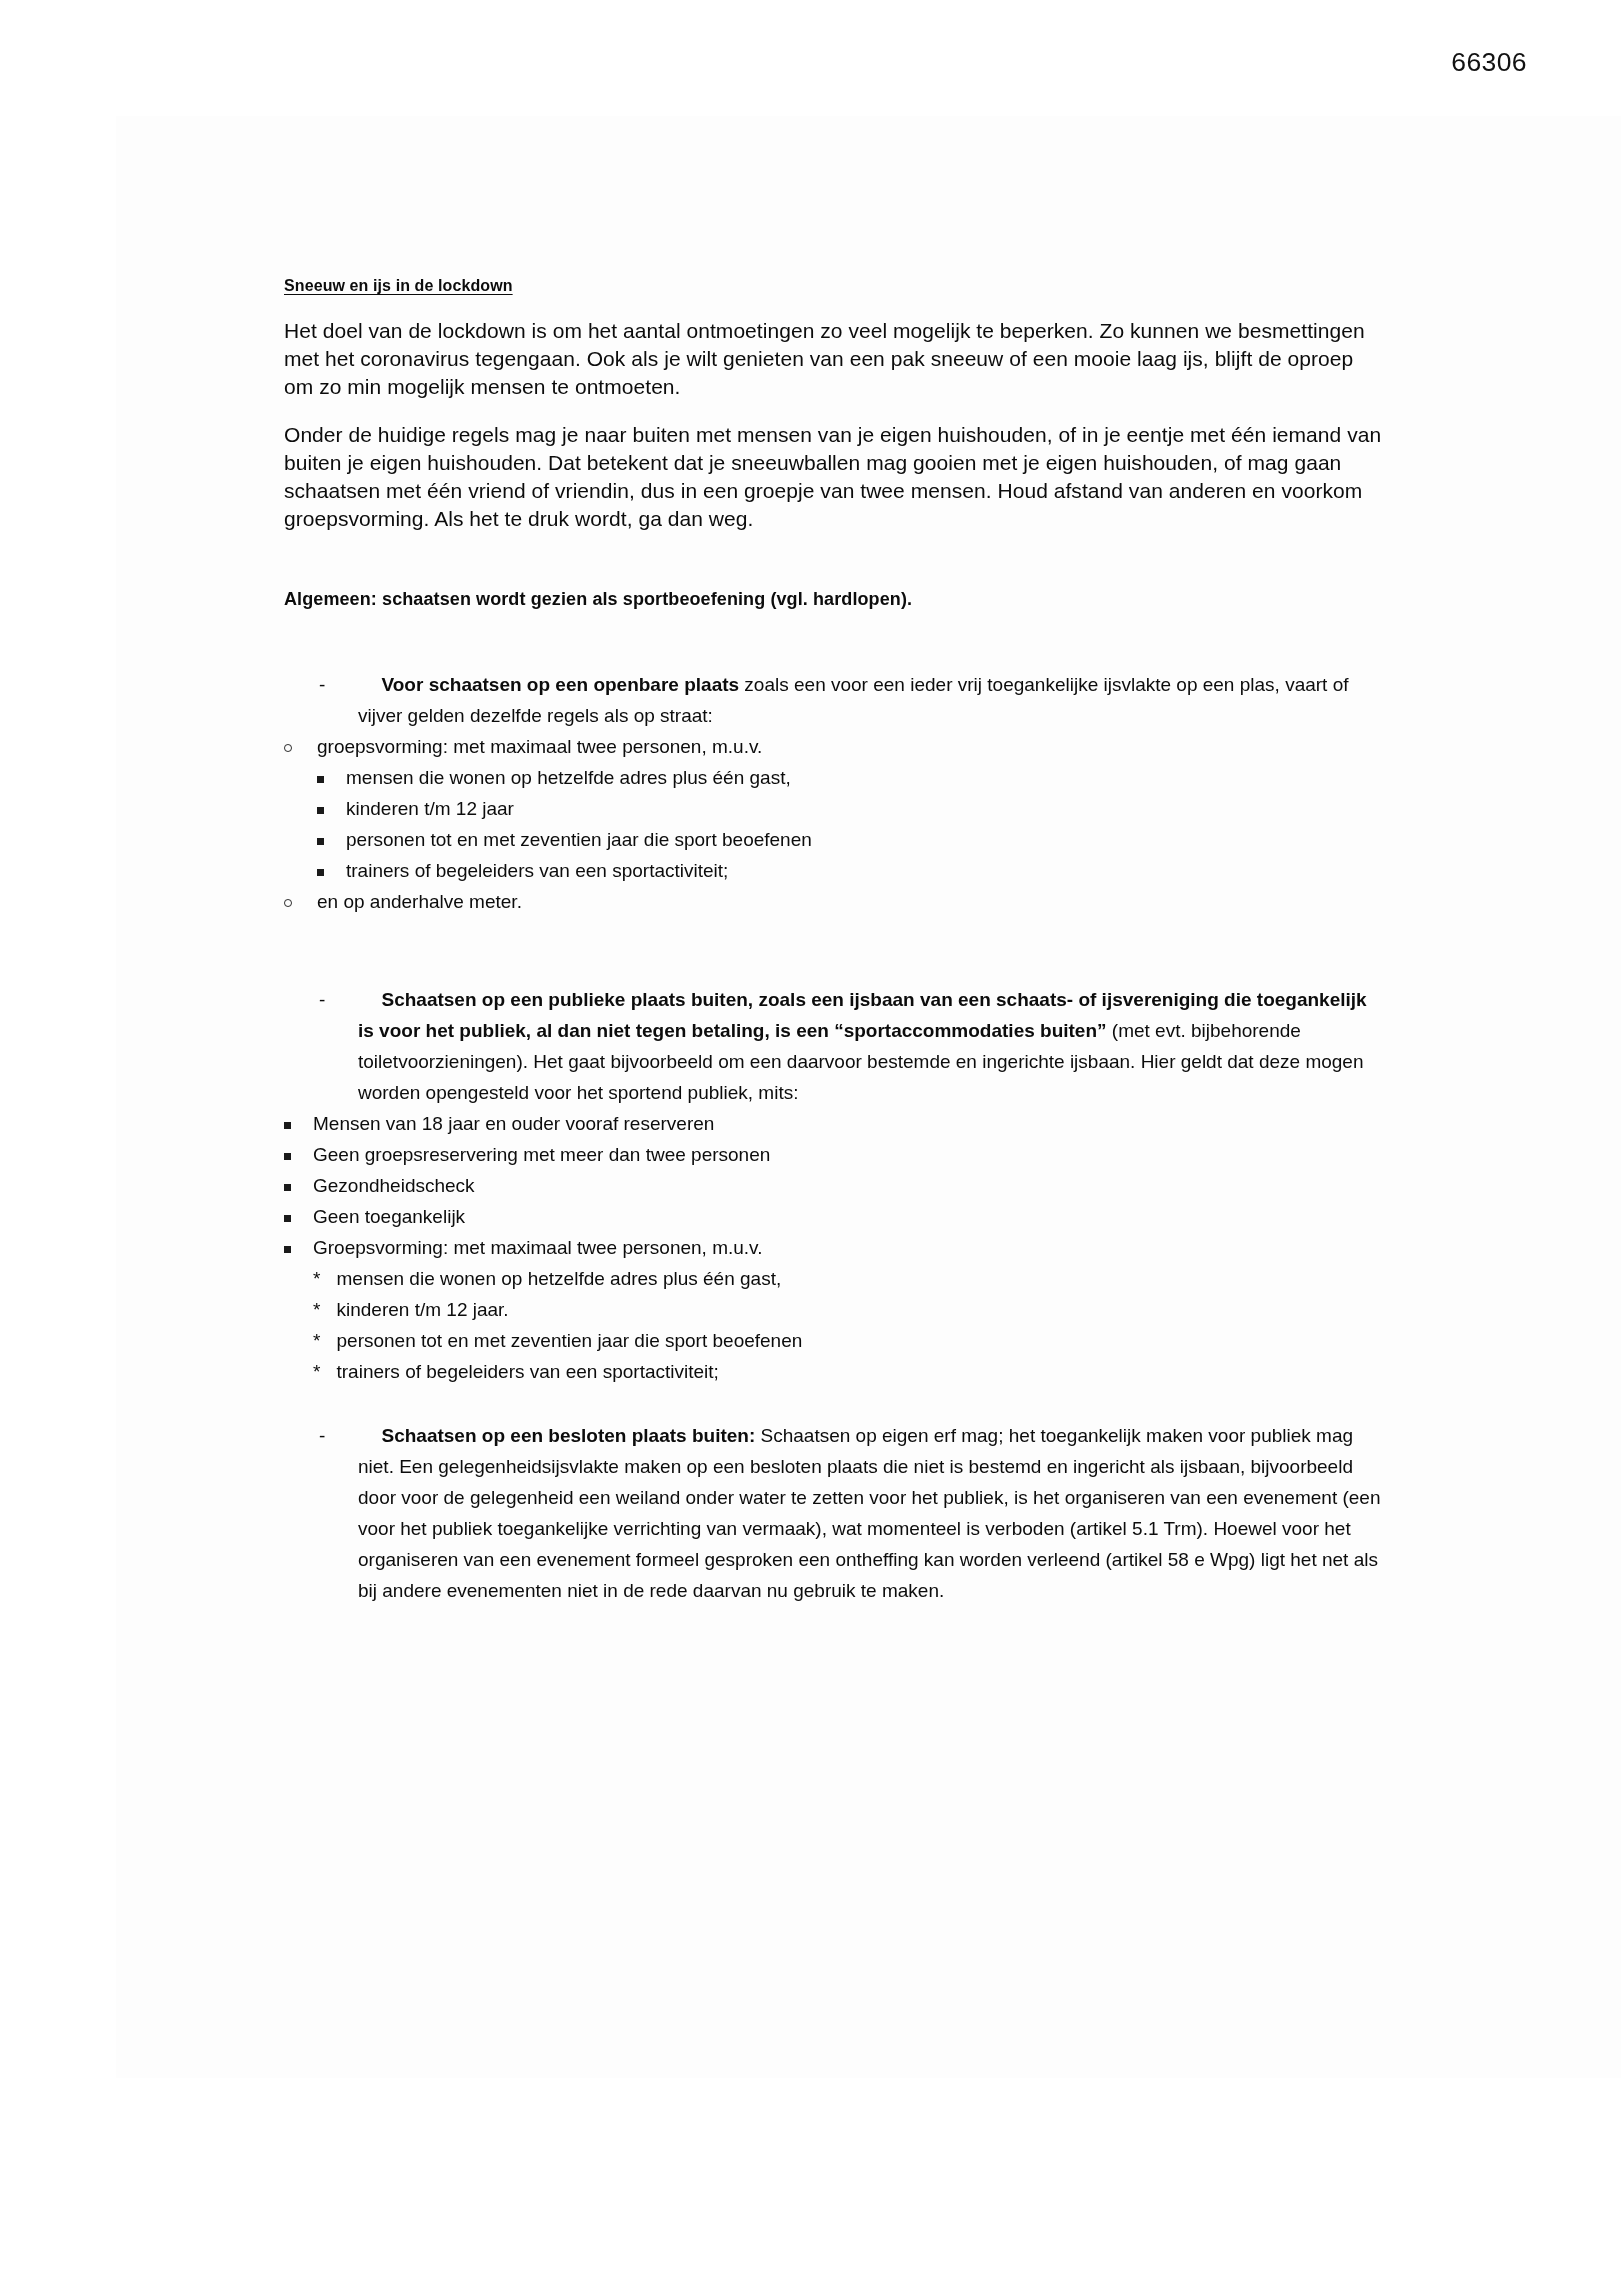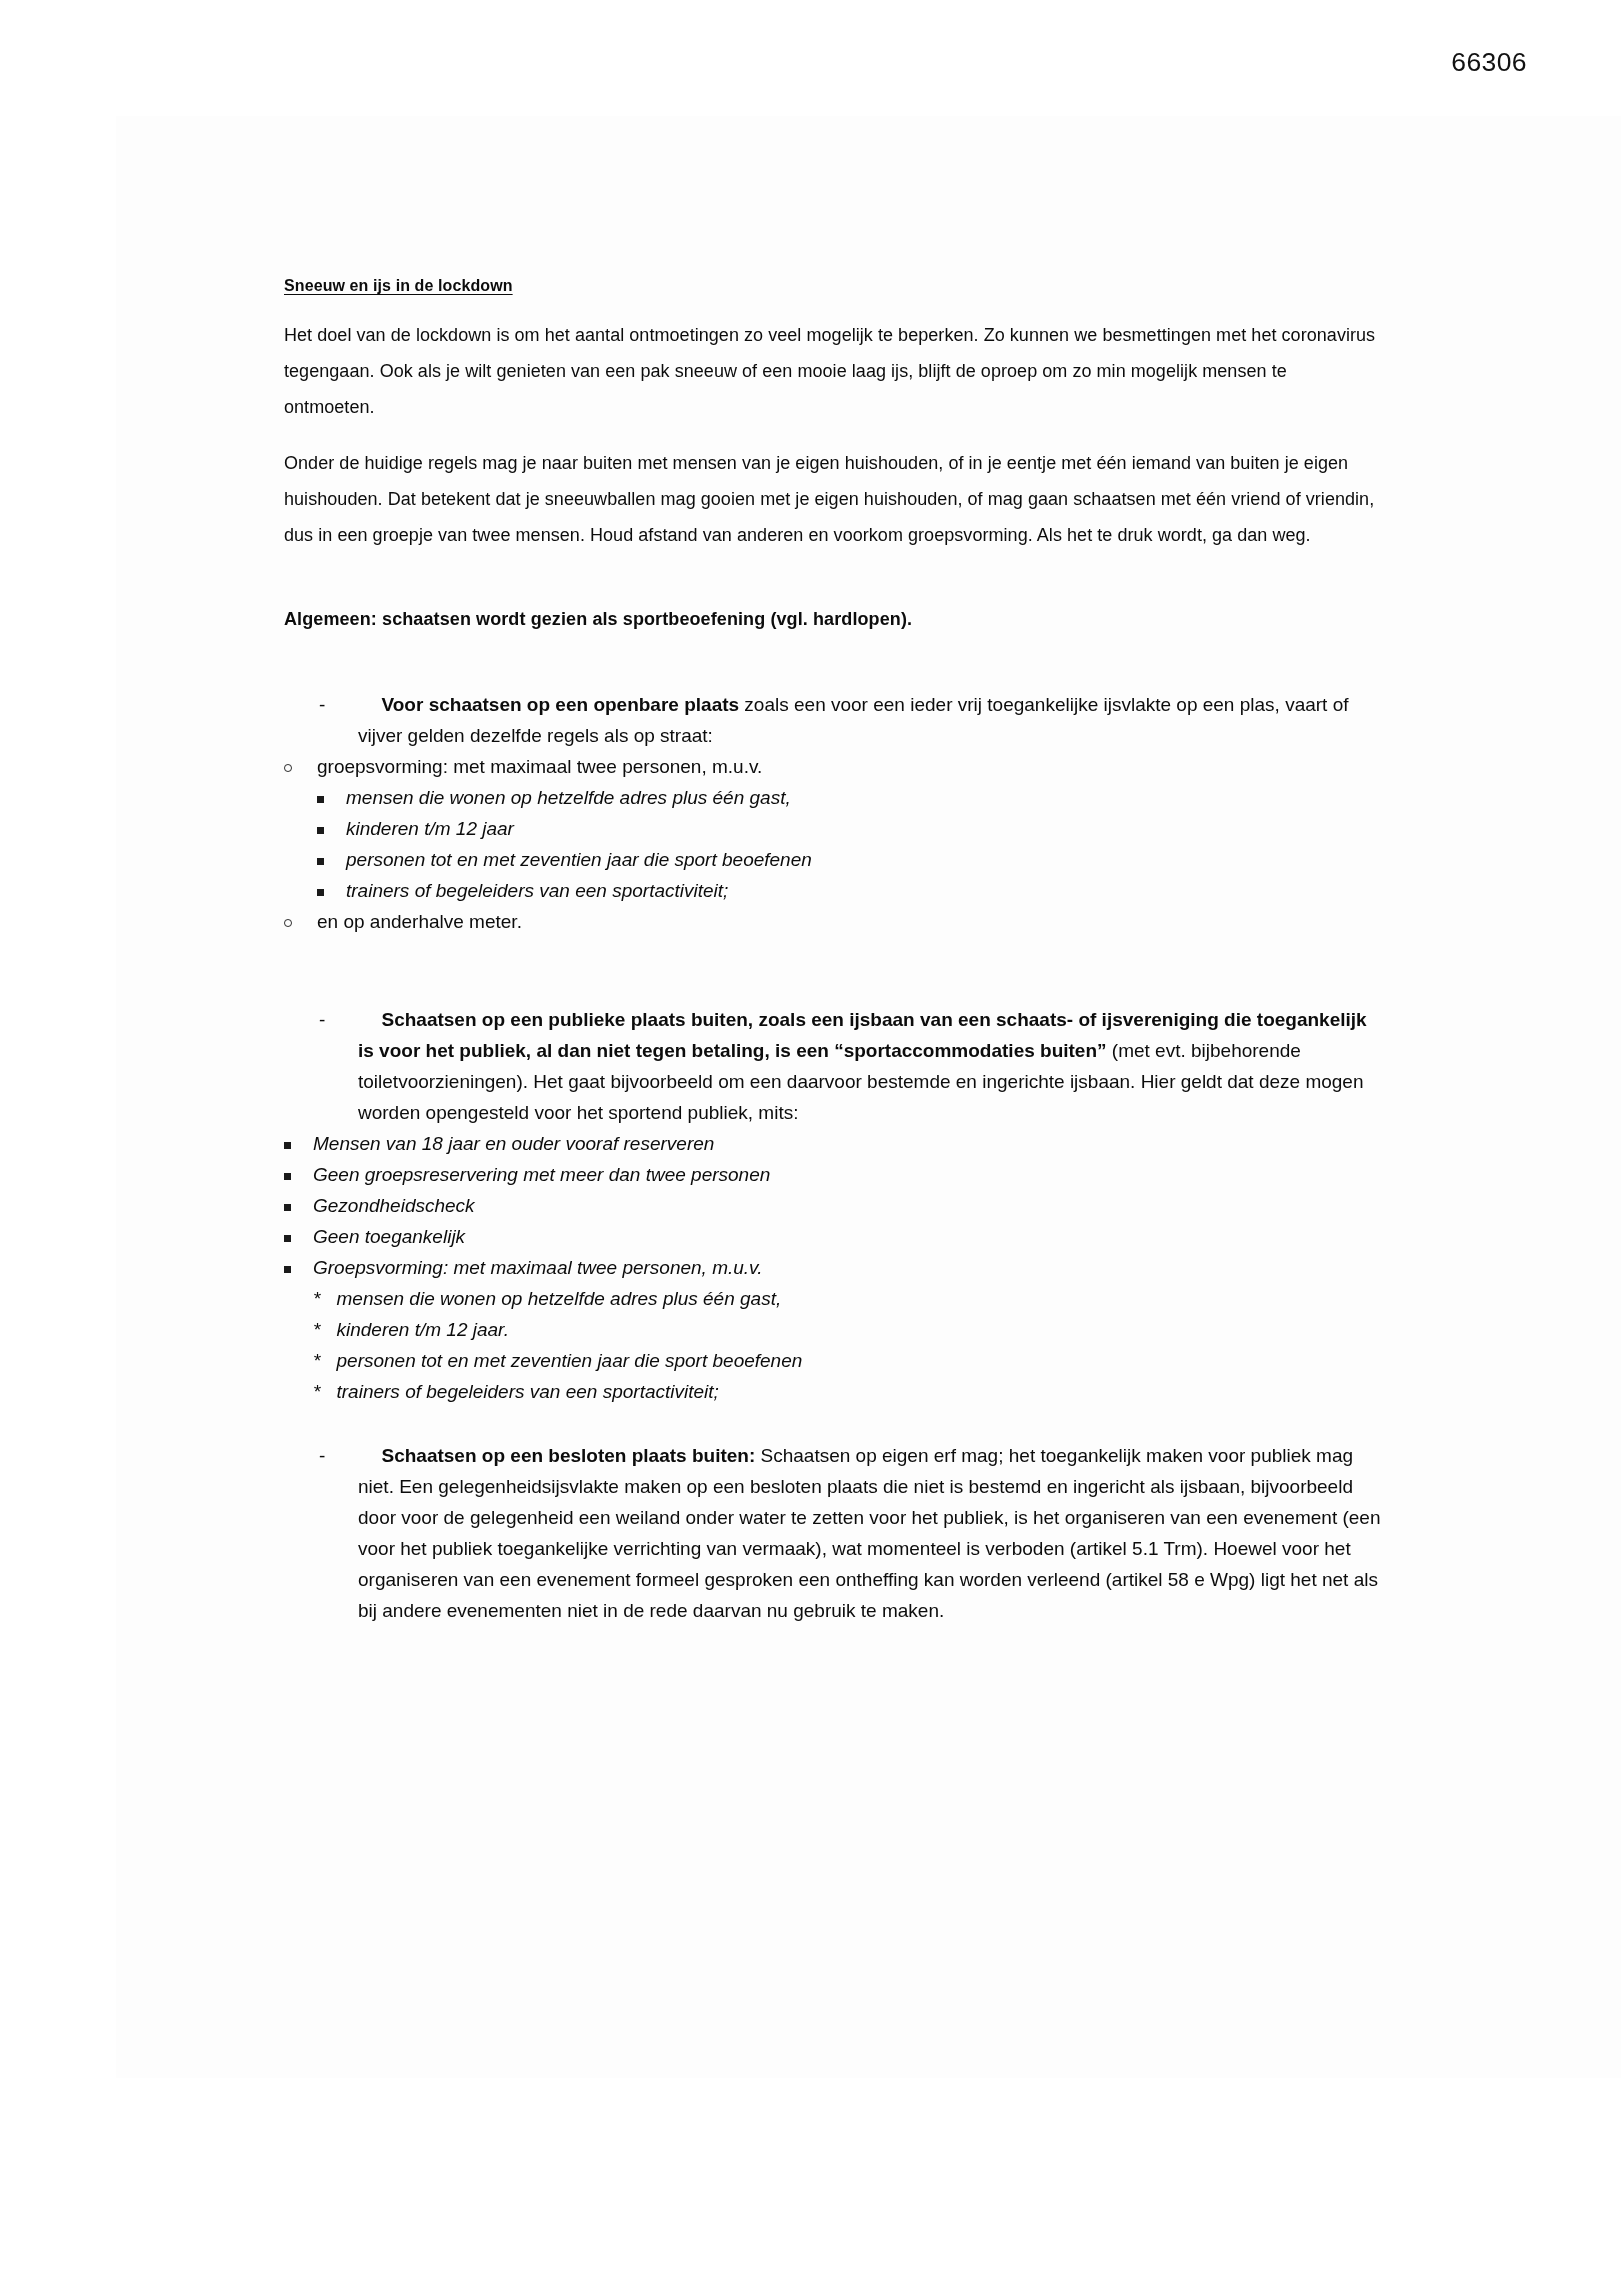--- a/index.html
+++ b/index.html
@@ -49,22 +49,22 @@
     font-weight: bold;
     font-size: 16px;
     text-decoration: underline;
     text-underline-offset: 2.9px;
     letter-spacing: 0.1px;
     margin: 0 0 21.6px 0;
   }
 
   p.para {
     margin: 0 0 20.6px 0;
-    font-size: 18px;
-    line-height: 36px;
+    font-size: 21px;
+    line-height: 28px;
     letter-spacing: 0.05px;
   }
 
   .section-heading {
     font-weight: bold;
     font-size: 18px;
     line-height: 30px;
     margin: 51px 0 0 0;
     letter-spacing: 0.1px;
   }
@@ -116,21 +116,20 @@
     border: 1.6px solid #262626;
     border-radius: 50%;
     box-sizing: border-box;
   }
 
   
   ul.lvl3 {
     list-style: none;
     margin: 0;
     padding: 0;
-    font-style: italic;
   }
   ul.lvl3 > li {
     position: relative;
     padding-left: 29px;
     font-size: 19px;
     line-height: 31px;
   }
   ul.lvl3 > li > .mk-square {
     position: absolute;
     left: 0;

